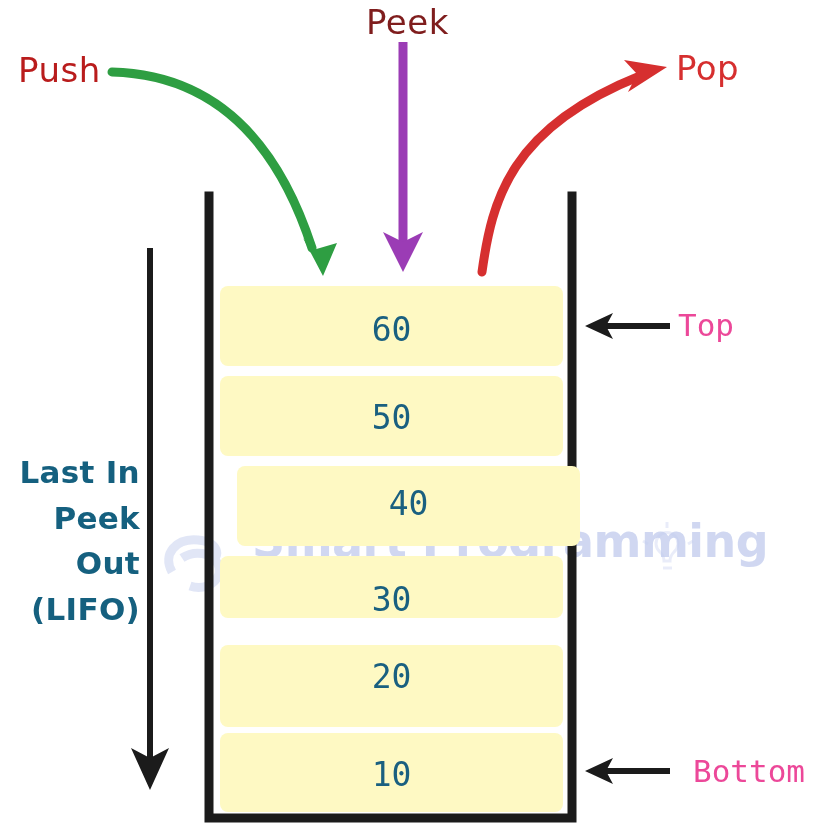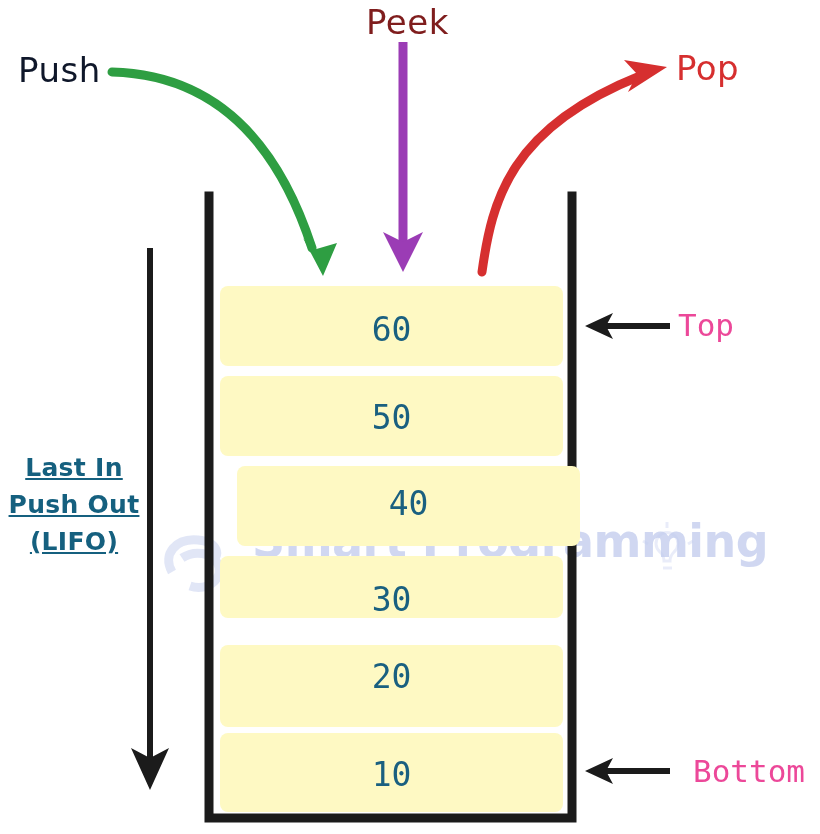--- a/index.html
+++ b/index.html
@@ -30,47 +30,46 @@
     font-family: "DejaVu Sans", sans-serif;
     font-size: 34px;
     font-weight: 400;
     letter-spacing: 0.5px;
     white-space: nowrap;
     user-select: none;
   }
   #label-push {
     left: 18px;
     top: 50px;
-    color: #0f172a;
+    color: #b91c1c;
   }
   #label-peek {
     left: 366px;
     top: 2px;
     color: #7f1d1d;
     text-align: center;
   }
   #label-pop {
     left: 676px;
     top: 48px;
     color: #d62f2f;
   }
   #lifo-block {
     position: absolute;
     left: 8px;
     top: 450px;
     width: 132px;
-    text-align: center;
+    text-align: right;
     color: #15607f;
     font-family: "DejaVu Sans", sans-serif;
     font-weight: bold;
-    font-size: 25px;
+    font-size: 31px;
     line-height: 1.47;
     letter-spacing: 0.3px;
     user-select: none;
-    text-decoration: underline;
   }
   .side-label {
     position: absolute;
     font-family: "DejaVu Sans Mono", monospace;
     font-size: 31px;
     color: #ec4899;
     white-space: nowrap;
     user-select: none;
   }
   #label-top {
@@ -224,20 +223,20 @@
       <div class="stack-cell-value" style="top:22px;">10</div>
     </div>
   </div>
 
   <div class="op-label" id="label-push">Push</div>
   <div class="op-label" id="label-peek">Peek</div>
   <div class="op-label" id="label-pop">Pop</div>
 
   <div id="lifo-block">
     <div>Last In</div>
-    <div>Push Out</div>
+    <div>Peek Out</div>
     <div>(LIFO)</div>
   </div>
 
   <div class="side-label" id="label-top">Top</div>
   <div class="side-label" id="label-bottom">Bottom</div>
 
 </div>
 
 </body></html>

